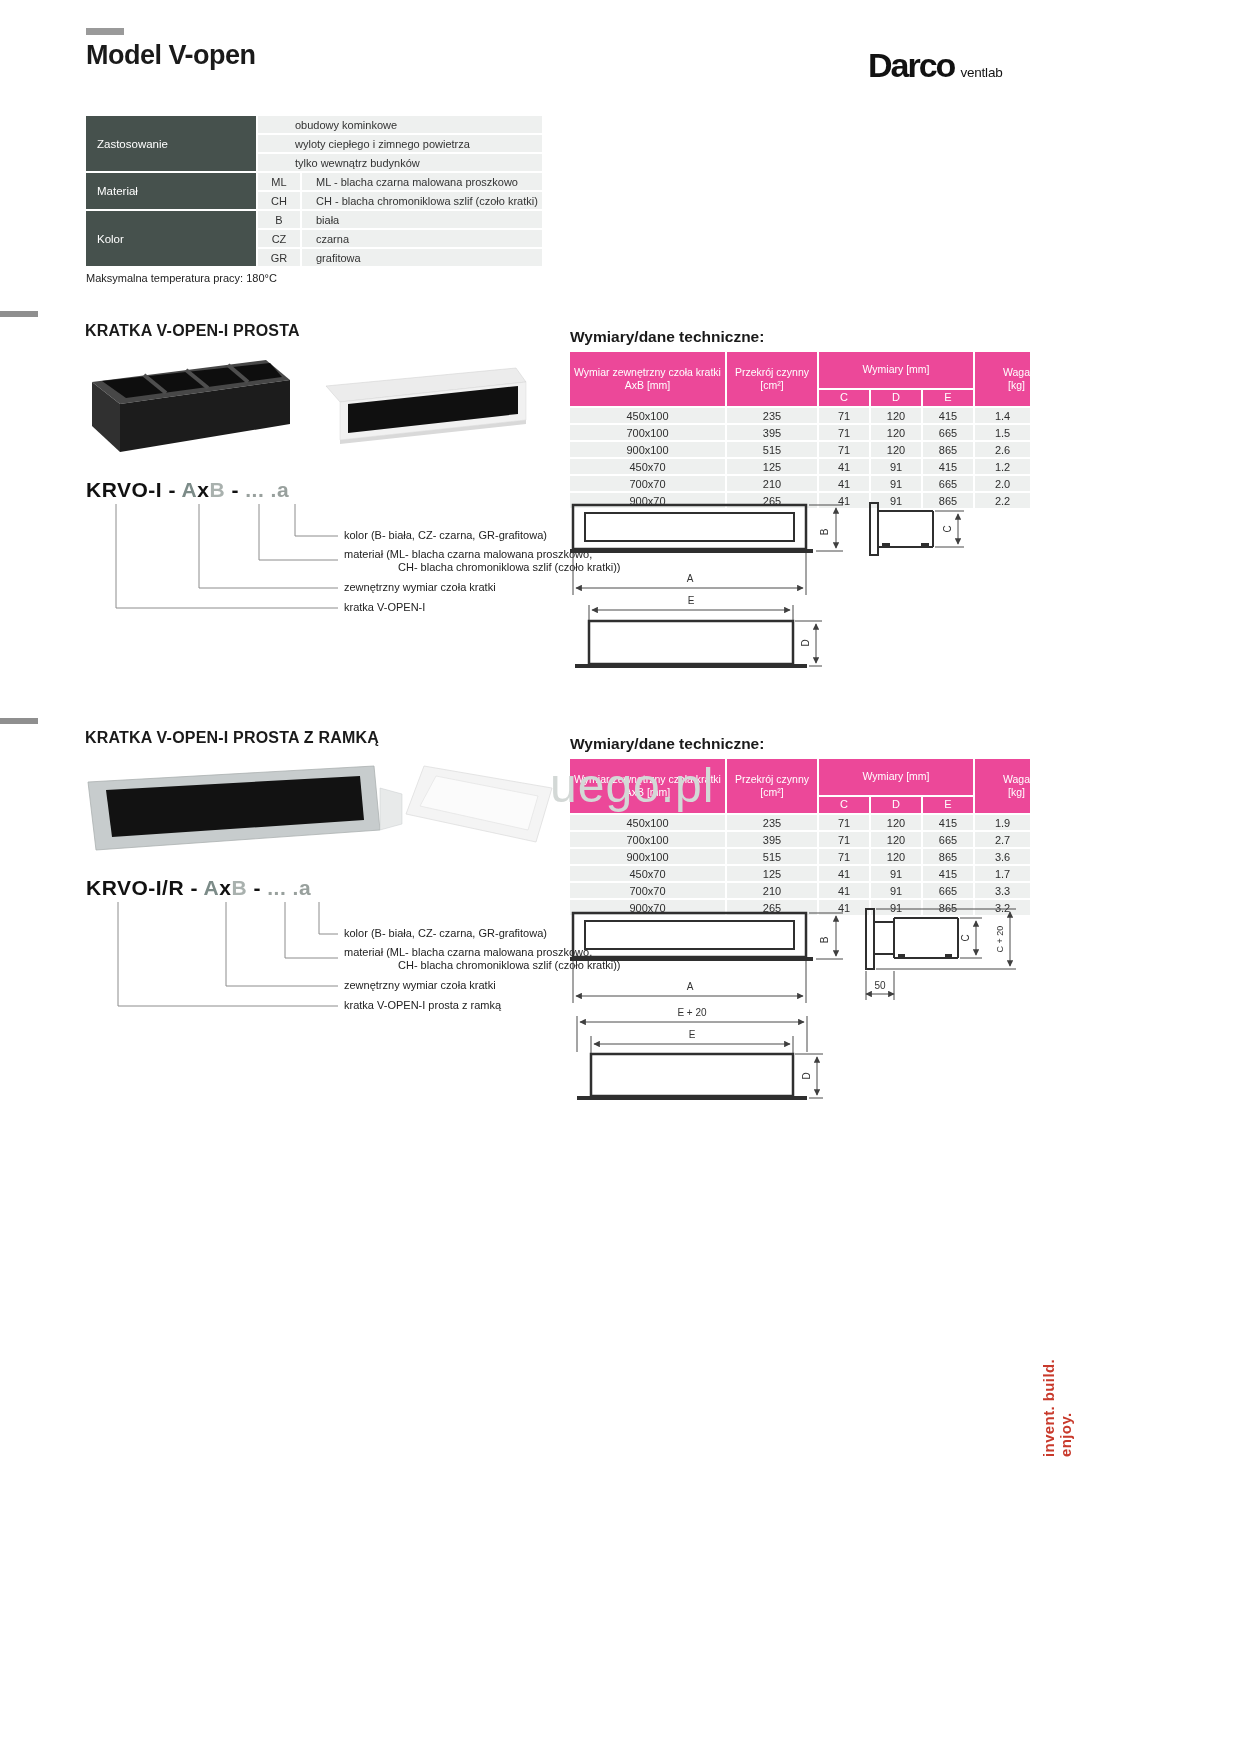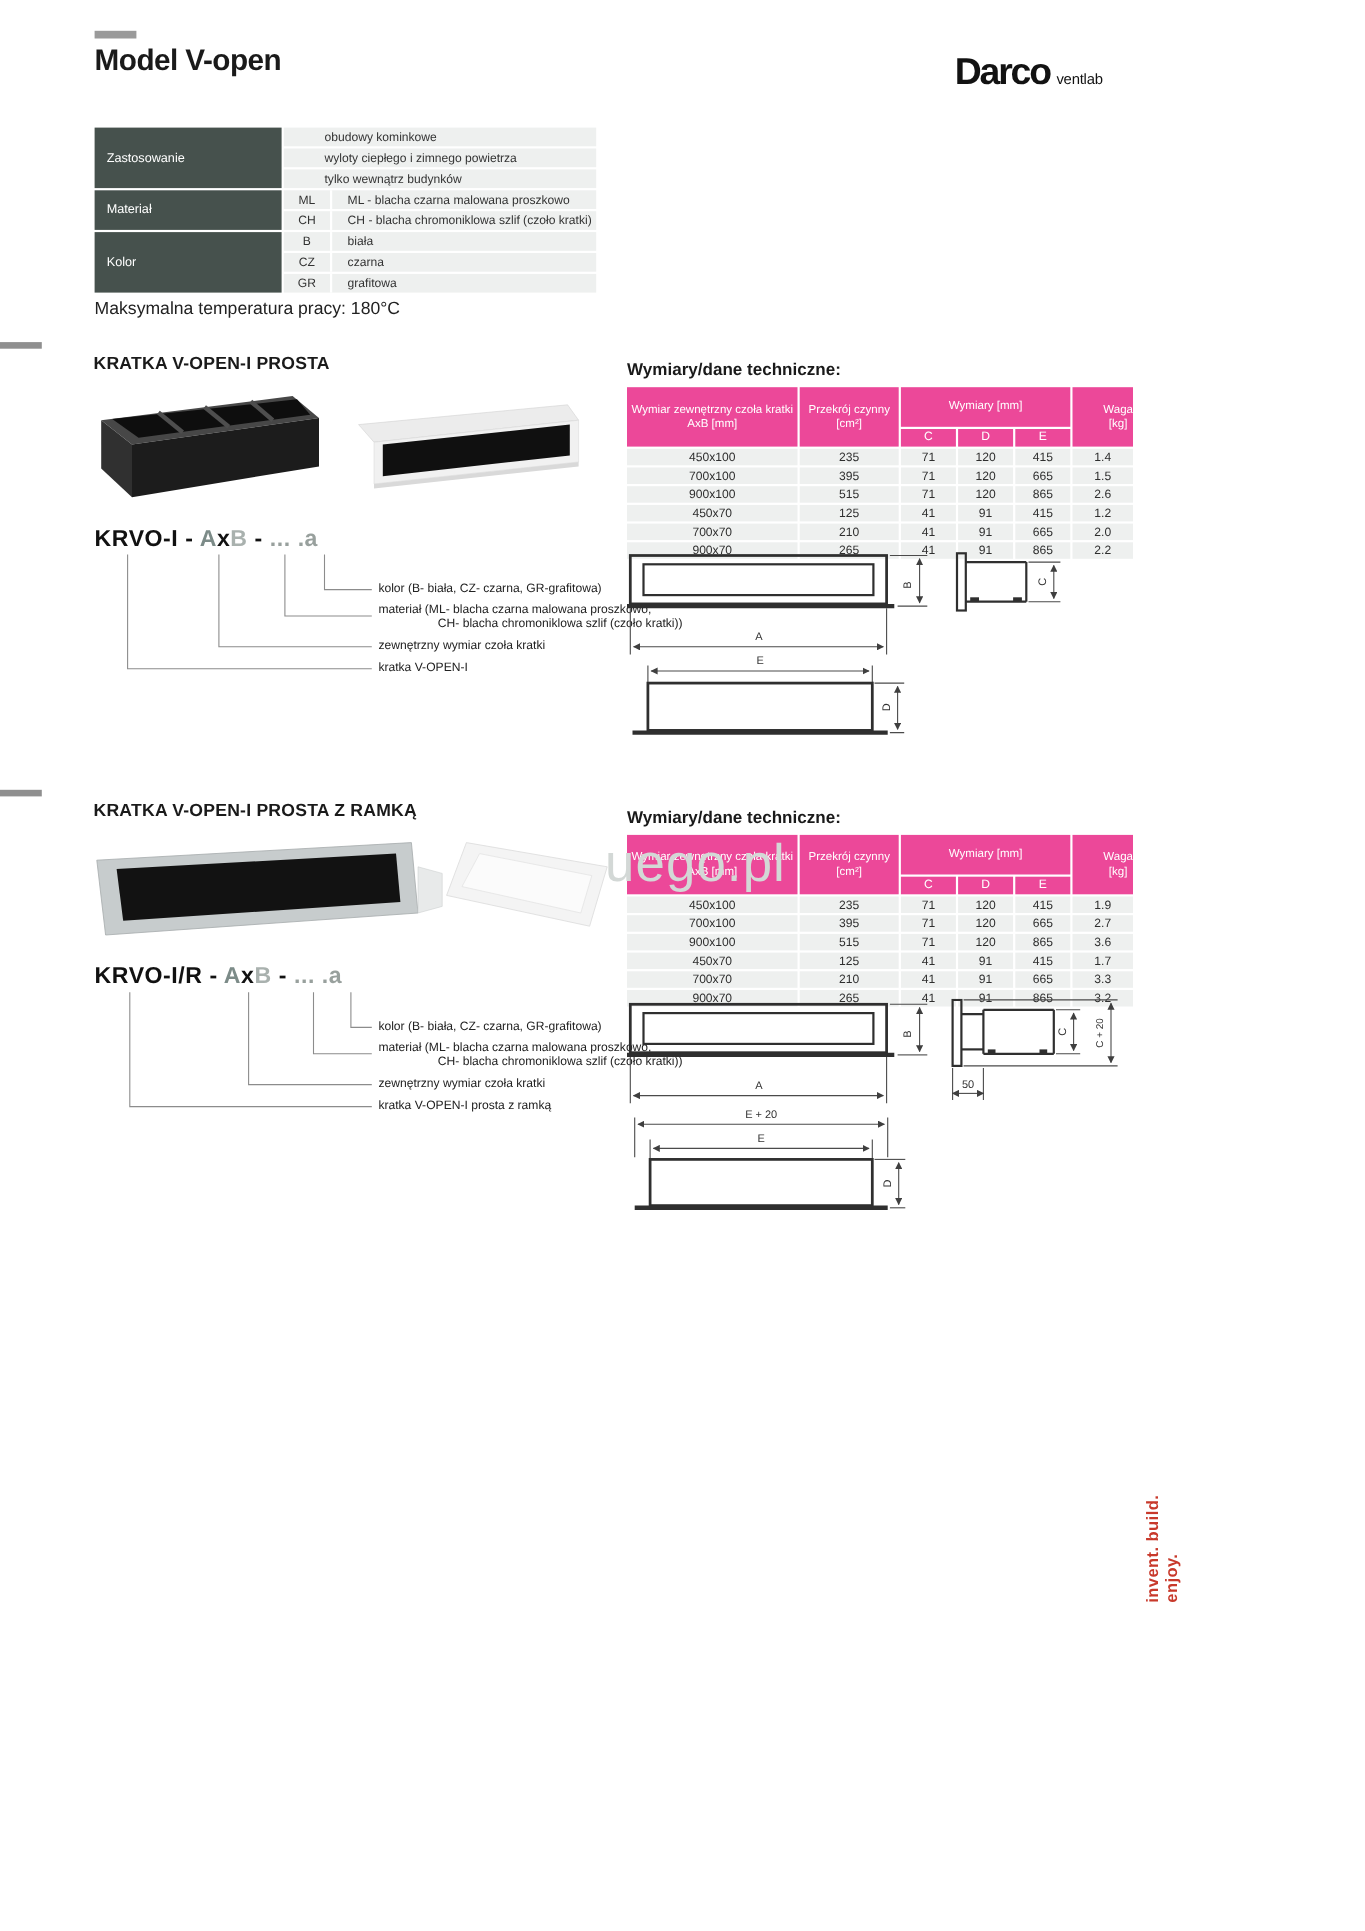--- a/index.html
+++ b/index.html
@@ -16,21 +16,21 @@
   .spec{position:absolute;left:86px;top:116px;width:456px;display:flex;flex-direction:column;gap:2px;font-size:11px;}
   .spec-group{display:flex;gap:2px;}
   .spec-label{width:170px;background:#46514d;color:#fff;display:flex;align-items:center;
               padding-left:11px;box-sizing:border-box;font-size:11.5px;flex:none;}
   .spec-rows{flex:1;display:flex;flex-direction:column;gap:2px;}
   .spec-row{background:#eef0ef;height:17px;display:flex;align-items:center;color:#333;}
   .spec-code{width:44px;flex:none;align-self:stretch;display:flex;align-items:center;justify-content:center;
              border-right:2px solid #fff;box-sizing:border-box;}
   .spec-text{padding-left:14px;}
   .spec-row.no-code .spec-text{padding-left:37px;}
-  .note{position:absolute;left:86px;top:272px;font-size:16px;color:#222;}
+  .note{position:absolute;left:86px;top:272px;font-size:11px;color:#222;}
 
   .sec-head{position:absolute;left:85px;font-size:16px;font-weight:bold;letter-spacing:0.2px;margin:0;}
   .tbl-title{position:absolute;left:570px;font-size:15.5px;font-weight:bold;margin:0;}
 
   
   .dim-table{position:absolute;left:570px;width:458px;display:grid;
              grid-template-columns:155px 90px 50px 50px 50px 1fr;
              grid-template-rows:36px 16px repeat(6,15px);gap:2px;font-size:11px;}
   .th{background:#ec4899;color:#fff;display:flex;flex-direction:column;align-items:center;justify-content:center;
       text-align:center;line-height:1.25;font-size:10.5px;}

